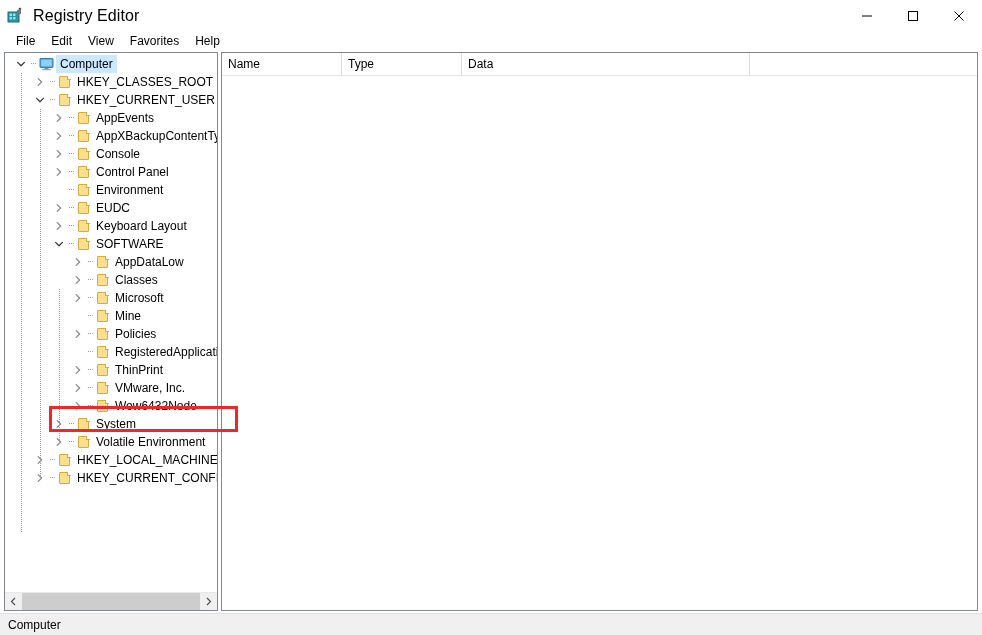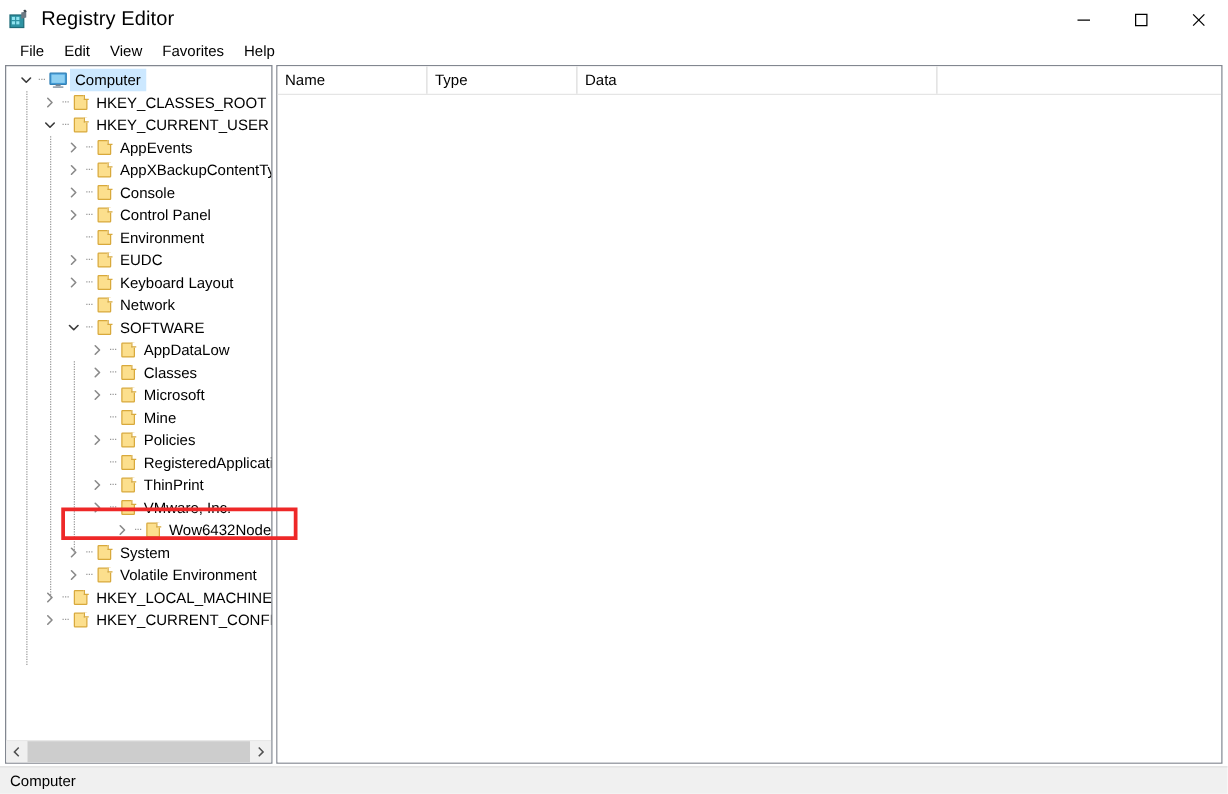--- a/index.html
+++ b/index.html
@@ -419,26 +419,20 @@
           <span class="expander">
             <svg width="10" height="10" viewBox="0 0 10 10">
               <polyline points="3.2,1.6 6.6,5 3.2,8.4" fill="none" stroke="#8a8a8a" stroke-width="1.3" stroke-linecap="round" stroke-linejoin="round"></polyline>
             </svg>
           </span>
           <span class="dots"></span>
           <span class="folder"></span>
           <span class="lbl">Keyboard Layout</span>
         </div>
         <div class="trow" style="padding-left: 46px;">
-          <span class="expander"></span>
-          <span class="dots"></span>
-          <span class="folder"></span>
-          <span class="lbl">Network</span>
-        </div>
-        <div class="trow" style="padding-left: 46px;">
           <span class="expander">
             <svg width="10" height="10" viewBox="0 0 10 10">
               <polyline points="1.6,3.4 5,6.8 8.4,3.4" fill="none" stroke="#3a3a3a" stroke-width="1.3" stroke-linecap="round" stroke-linejoin="round"></polyline>
             </svg>
           </span>
           <span class="dots"></span>
           <span class="folder"></span>
           <span class="lbl">SOFTWARE</span>
         </div>
         <div class="trow" style="padding-left: 65px;">
@@ -506,21 +500,21 @@
         <div class="trow" style="padding-left: 65px;">
           <span class="expander">
             <svg width="10" height="10" viewBox="0 0 10 10">
               <polyline points="3.2,1.6 6.6,5 3.2,8.4" fill="none" stroke="#8a8a8a" stroke-width="1.3" stroke-linecap="round" stroke-linejoin="round"></polyline>
             </svg>
           </span>
           <span class="dots"></span>
           <span class="folder"></span>
           <span class="lbl">VMware, Inc.</span>
         </div>
-        <div class="trow" style="padding-left: 65px; justify-content: flex-end;">
+        <div class="trow" style="padding-left: 65px;">
           <span class="expander">
             <svg width="10" height="10" viewBox="0 0 10 10">
               <polyline points="3.2,1.6 6.6,5 3.2,8.4" fill="none" stroke="#8a8a8a" stroke-width="1.3" stroke-linecap="round" stroke-linejoin="round"></polyline>
             </svg>
           </span>
           <span class="dots"></span>
           <span class="folder"></span>
           <span class="lbl">Wow6432Node</span>
         </div>
         <div class="trow" style="padding-left: 46px;">

